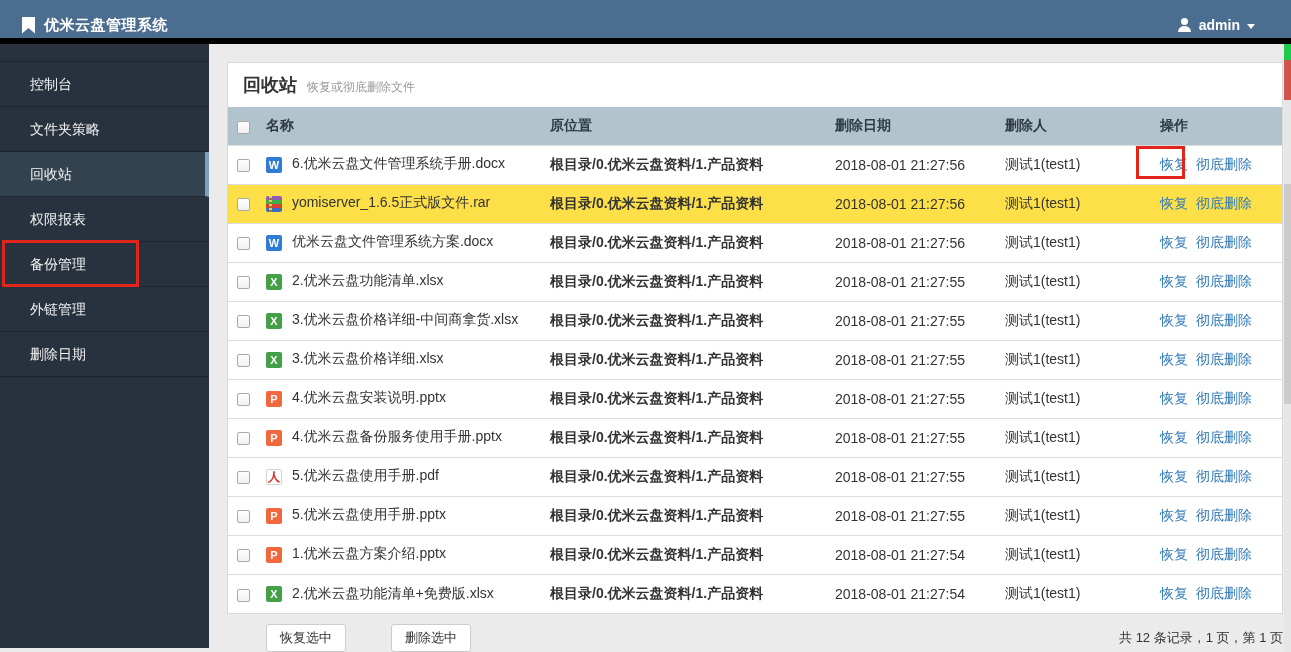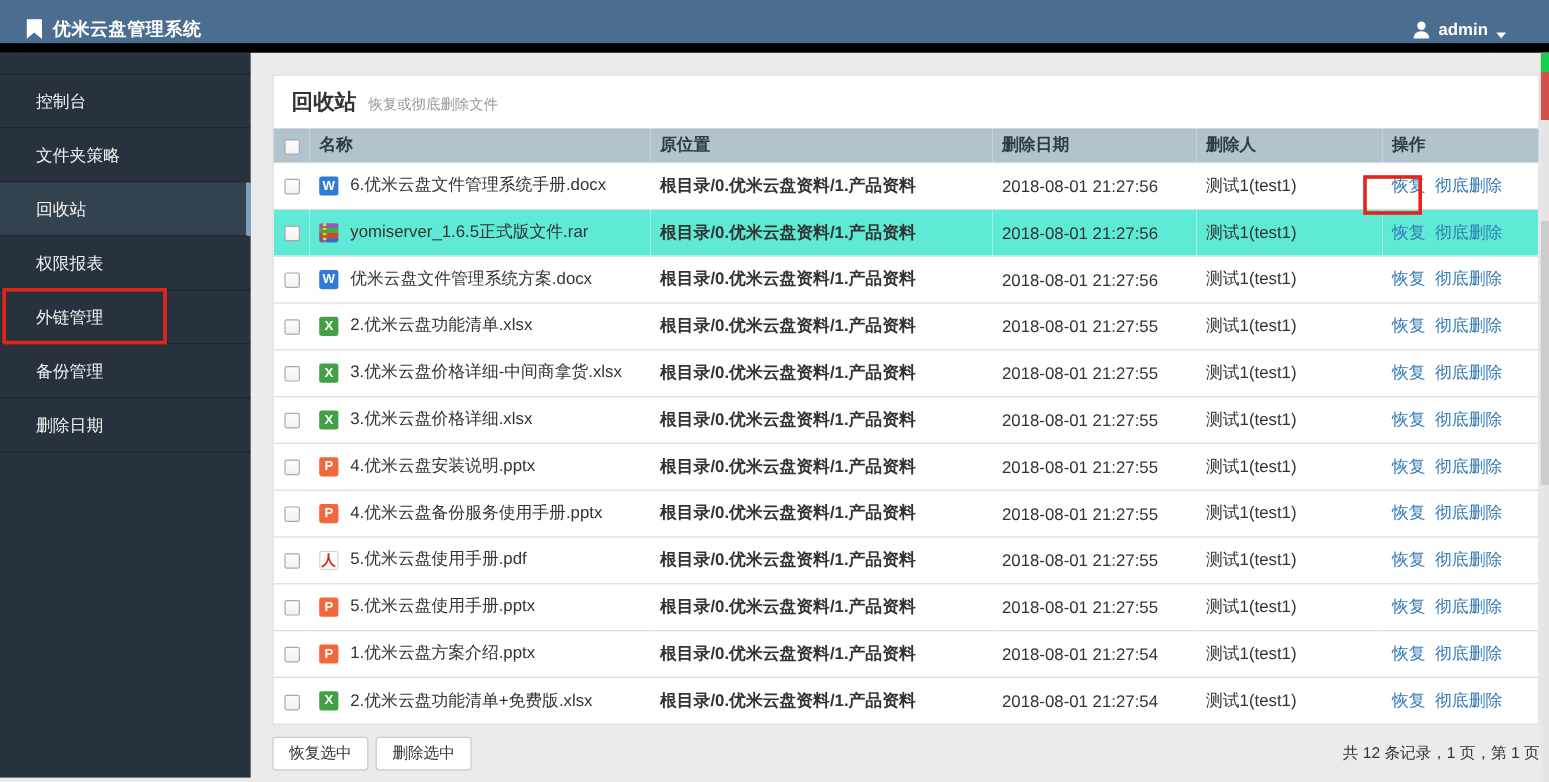--- a/index.html
+++ b/index.html
@@ -3,29 +3,29 @@
 <meta charset="utf-8">
 <style>
   * { margin:0; padding:0; box-sizing:border-box; }
   html,body { width:1291px; height:652px; overflow:hidden; }
   body {
     font-family:"Liberation Sans","DejaVu Sans",sans-serif;
     background:#ebebeb; position:relative; font-size:14px; color:#333;
   }
   
   .topbar {
-    height:44px; background:#4b6d90; border-bottom:8px solid #000000;
+    height:44px; background:#4b6d90; border-bottom:6px solid #000000;
     display:flex; align-items:center; padding:16px 36px 4px 22px; color:#fff;
   }
   .bookmark-icon {
     width:13px; height:17px; background:#fff; display:inline-block;
     clip-path:polygon(0 0,100% 0,100% 100%,50% 68%,0 100%);
   }
   .app-title { font-size:15px; font-weight:bold; margin-left:9px; letter-spacing:.5px; }
-  .topbar-right { margin-left:auto; display:flex; align-items:flex-end; gap:7px; }
+  .topbar-right { margin-left:auto; display:flex; align-items:center; gap:7px; }
   .user-icon { width:15px; height:14px; position:relative; display:inline-block; }
   .user-icon::before {
     content:""; position:absolute; left:4px; top:0; width:7px; height:7px;
     border-radius:50%; background:#fff;
   }
   .user-icon::after {
     content:""; position:absolute; left:1px; bottom:0; width:13px; height:6px;
     border-radius:7px 7px 0 0; background:#fff;
   }
   .user-name { font-weight:bold; font-size:14px; }
@@ -48,30 +48,30 @@
     width:1056px; margin:18px 18px 0 18px; background:#fff; border:1px solid #d9d9d9;
   }
   .panel-header { height:44px; display:flex; align-items:center; padding:0 15px; }
   .page-title { font-size:18px; font-weight:bold; color:#333; }
   .page-subtitle { font-size:12px; color:#999; margin-left:10px; padding-top:4px; }
   
   table { width:100%; border-collapse:collapse; table-layout:fixed; }
   col.c-check{width:30px;} col.c-name{width:284px;} col.c-loc{width:285px;}
   col.c-date{width:170px;} col.c-user{width:155px;} col.c-ops{width:130px;}
   thead th {
-    background:#b1c3cd; height:28px; font-size:14px; font-weight:bold; color:#2e3b46;
+    background:#b1c3cd; height:38px; font-size:14px; font-weight:bold; color:#2e3b46;
     text-align:left; padding-left:8px;
   }
   thead th.col-check { text-align:center; padding-left:0; }
   tbody td {
     height:39px; border-top:1px solid #ddd; font-size:14px; color:#333;
     padding-left:8px; white-space:nowrap; overflow:hidden;
   }
   tbody td.col-check { text-align:center; padding-left:0; }
-  tr.row-hover td { background:#5eead4; }
+  tr.row-hover td { background:#fde047; }
   .checkbox {
     display:inline-block; width:13px; height:13px; border:1px solid #a9a9a9;
     border-radius:2px; background:linear-gradient(#fefefe,#f1f1f1); vertical-align:middle;
     cursor:pointer;
   }
   .col-loc { font-weight:bold; }
   .fname { vertical-align:middle; }
   .ficon {
     display:inline-block; width:16px; height:16px; border-radius:2px; margin-right:6px;
     vertical-align:middle; text-align:center; line-height:16px; position:relative;
@@ -92,20 +92,21 @@
   .op-link { color:#337ab7; text-decoration:none; cursor:pointer;font-family:Liberation Mono, monospace; }
   .op-link + .op-link { margin-left:4px; }
   
   .panel-footer {
     width:1056px; margin:10px 18px 0 18px; display:flex; align-items:center;
   }
   .btn {
     height:28px; padding:0 13px; background:#fff; border:1px solid #ccc; border-radius:3px;
     font-size:13px; color:#333; margin-right:6px; cursor:pointer;
     font-family:inherit;
+    margin-left:39px;
   }
   .records-summary { margin-left:auto; font-size:13px; color:#333; }
   
   .scroll-strip { position:absolute; right:0; top:44px; width:7px; height:608px; background:#e6e6e6; }
   .scroll-marker-green { position:absolute; right:0; top:0; width:7px; height:16px; background:#1ecb4f; }
   .scroll-marker-red { position:absolute; right:0; top:16px; width:7px; height:40px; background:#d0544e; }
   .scroll-thumb { position:absolute; right:0; top:140px; width:7px; height:220px; background:#cccccc; }
   
   .annotation { position:absolute; border:3px solid #e1251b; pointer-events:none; }
   .ann-sidebar { left:2px; top:240px; width:137px; height:47px; }
@@ -124,22 +125,22 @@
   </div>
 </div>
 
 <div class="layout">
   <div class="sidebar">
     <div class="sidebar-menu">
         <div class="sidebar-item"><span>控制台</span></div>
         <div class="sidebar-item"><span>文件夹策略</span></div>
         <div class="sidebar-item active"><span>回收站</span></div>
         <div class="sidebar-item"><span>权限报表</span></div>
+        <div class="sidebar-item"><span>备份管理</span></div>
         <div class="sidebar-item"><span>外链管理</span></div>
-        <div class="sidebar-item"><span>备份管理</span></div>
         <div class="sidebar-item"><span>删除日期</span></div>
       </div>
   </div>
 
   <div class="content">
     <div class="panel">
       <div class="panel-header">
         <span class="page-title">回收站</span>
         <span class="page-subtitle">恢复或彻底删除文件</span>
       </div>

